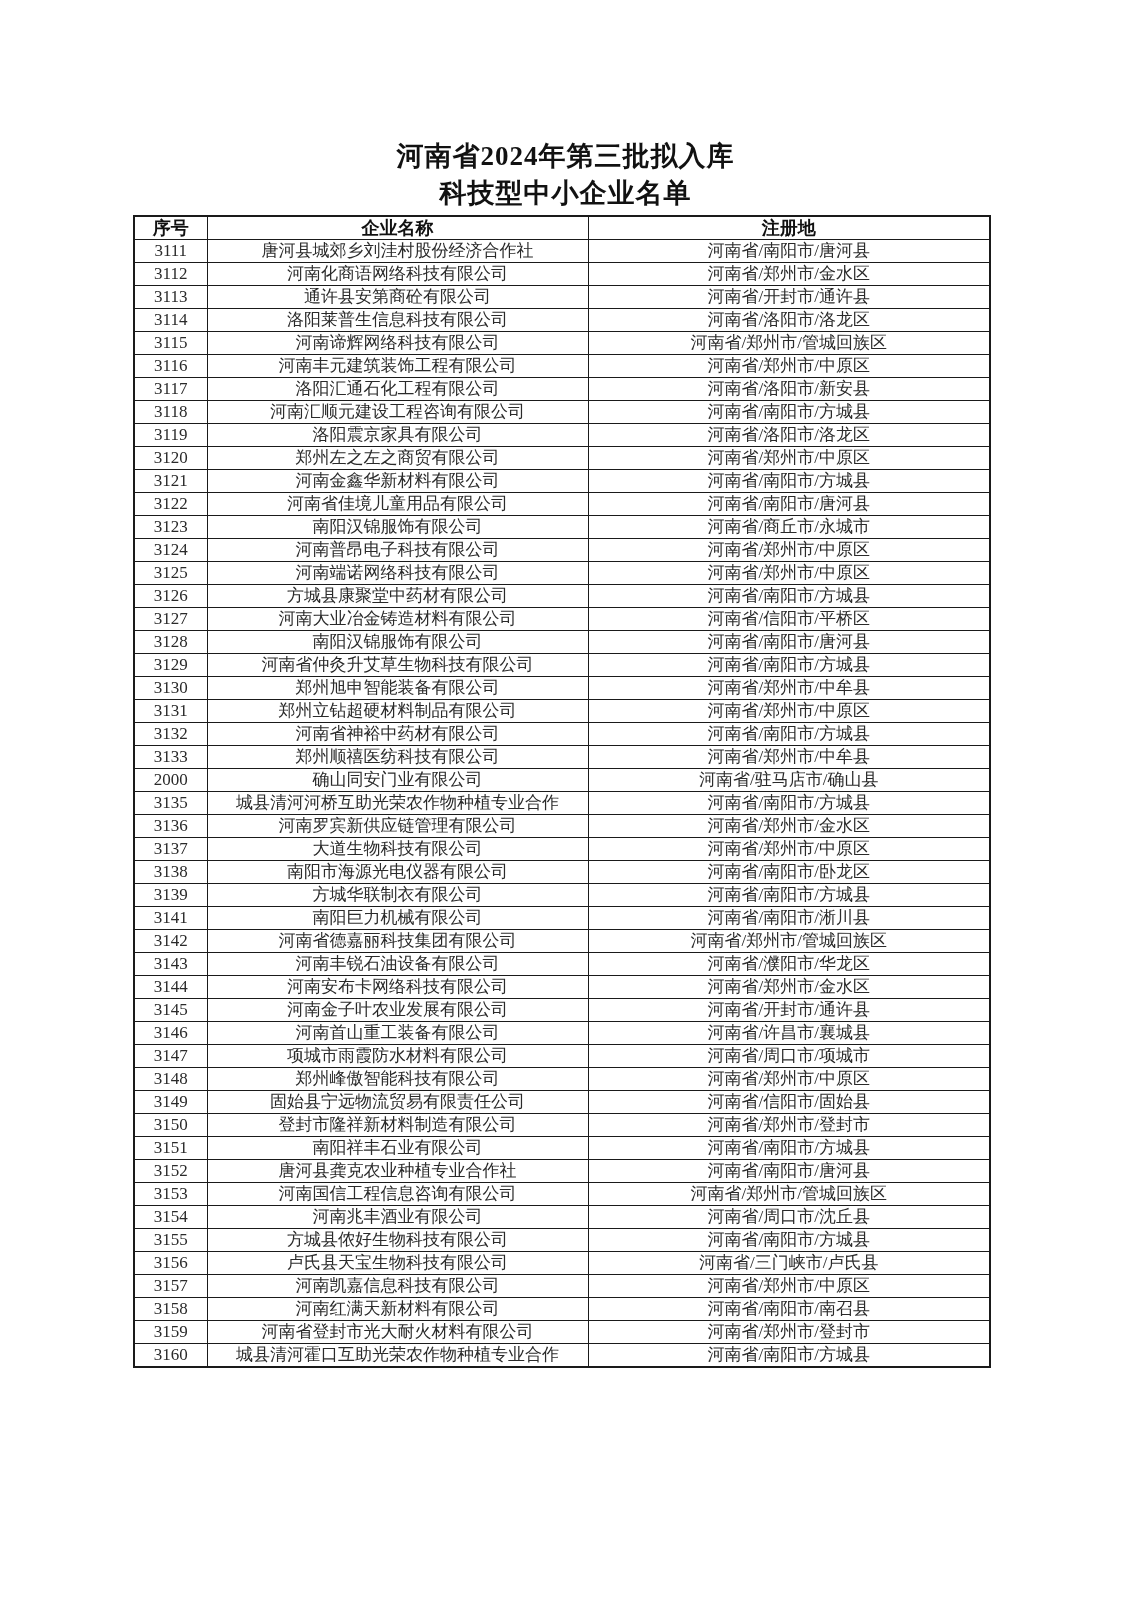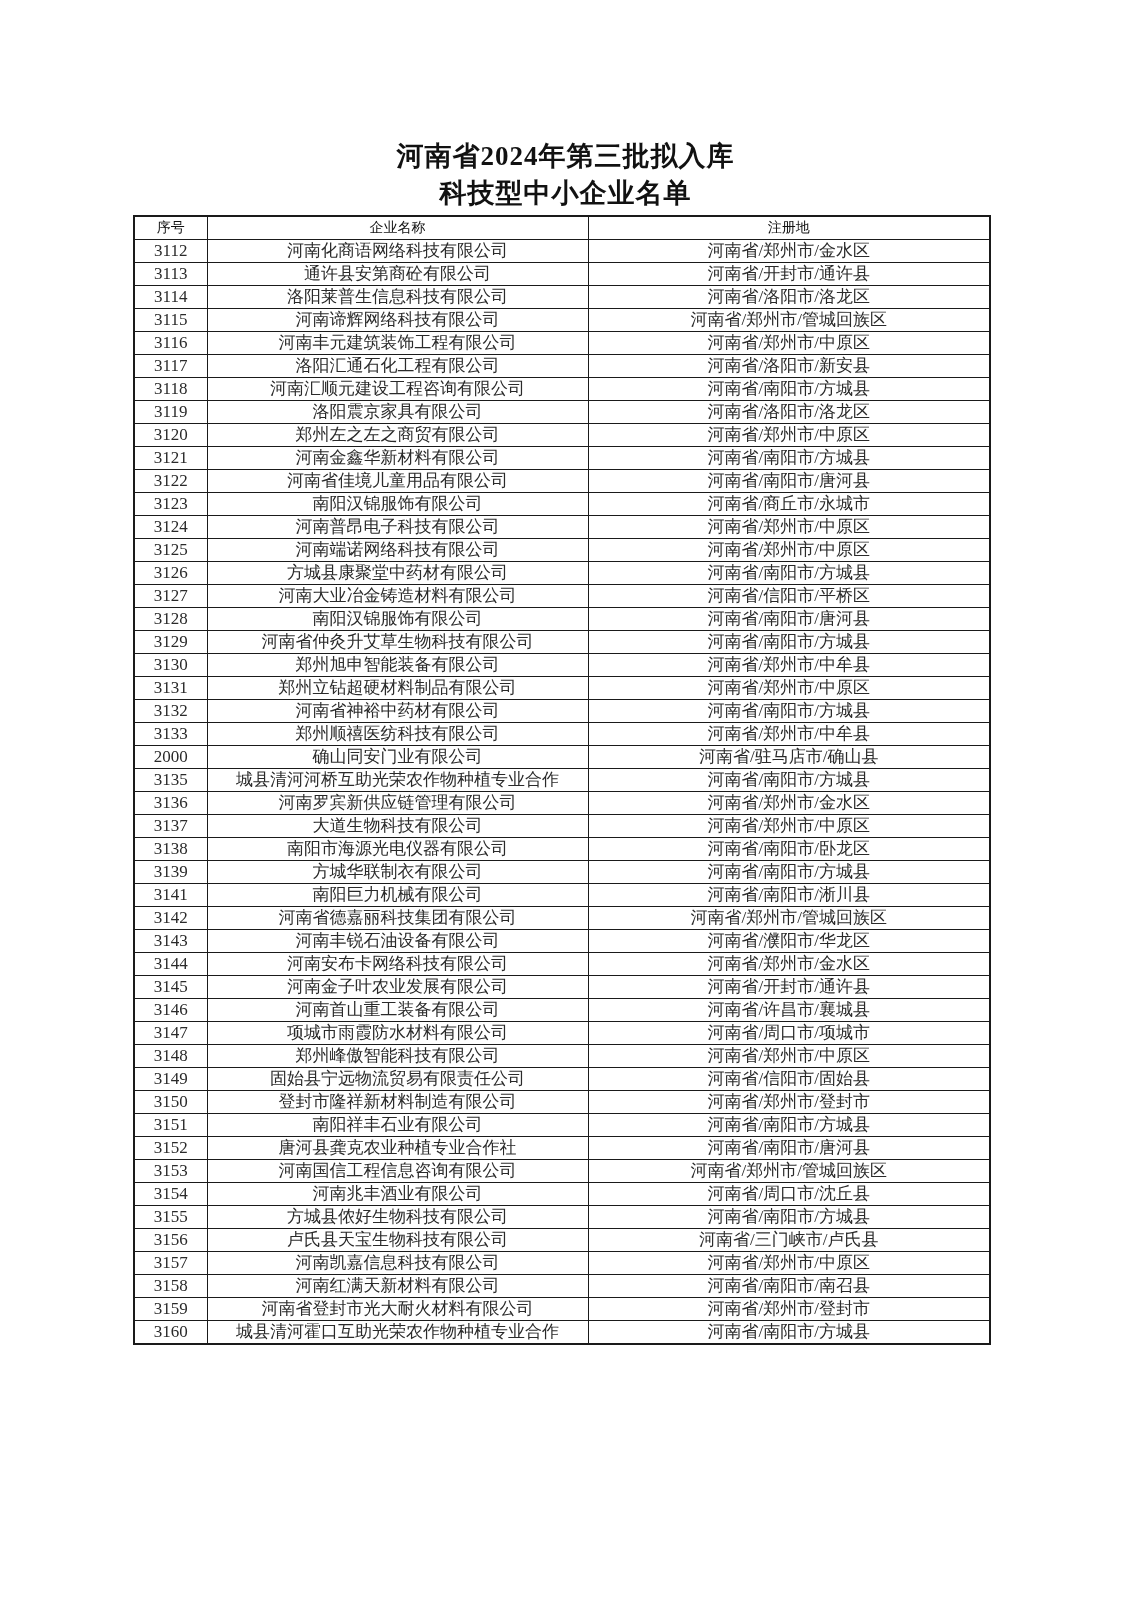--- a/index.html
+++ b/index.html
@@ -47,22 +47,22 @@
     padding: 0 2px;
     text-align: center;
     vertical-align: middle;
     font-size: 17px;
     line-height: 22px;
     white-space: nowrap;
     overflow: hidden;
     color: #2a2a2a;
   }
   table.company-table th {
-    font-weight: normal;
-    font-size: 14px;
+    font-weight: bold;
+    font-size: 18px;
     color: #111111;
   }
   col.col-seq   { width: 73px; }
   col.col-name  { width: 381px; }
   col.col-place { width: 402px; }
 </style>
 </head>
 <body>
 
 <div class="page">
@@ -80,20 +80,25 @@
     </colgroup>
     <thead>
       <tr>
         <th>序号</th>
         <th>企业名称</th>
         <th>注册地</th>
       </tr>
     </thead>
     <tbody id="table-body">
         <tr>
+          <td>3111</td>
+          <td>唐河县城郊乡刘洼村股份经济合作社</td>
+          <td>河南省/南阳市/唐河县</td>
+        </tr>
+        <tr>
           <td>3112</td>
           <td>河南化商语网络科技有限公司</td>
           <td>河南省/郑州市/金水区</td>
         </tr>
         <tr>
           <td>3113</td>
           <td>通许县安第商砼有限公司</td>
           <td>河南省/开封市/通许县</td>
         </tr>
         <tr>

